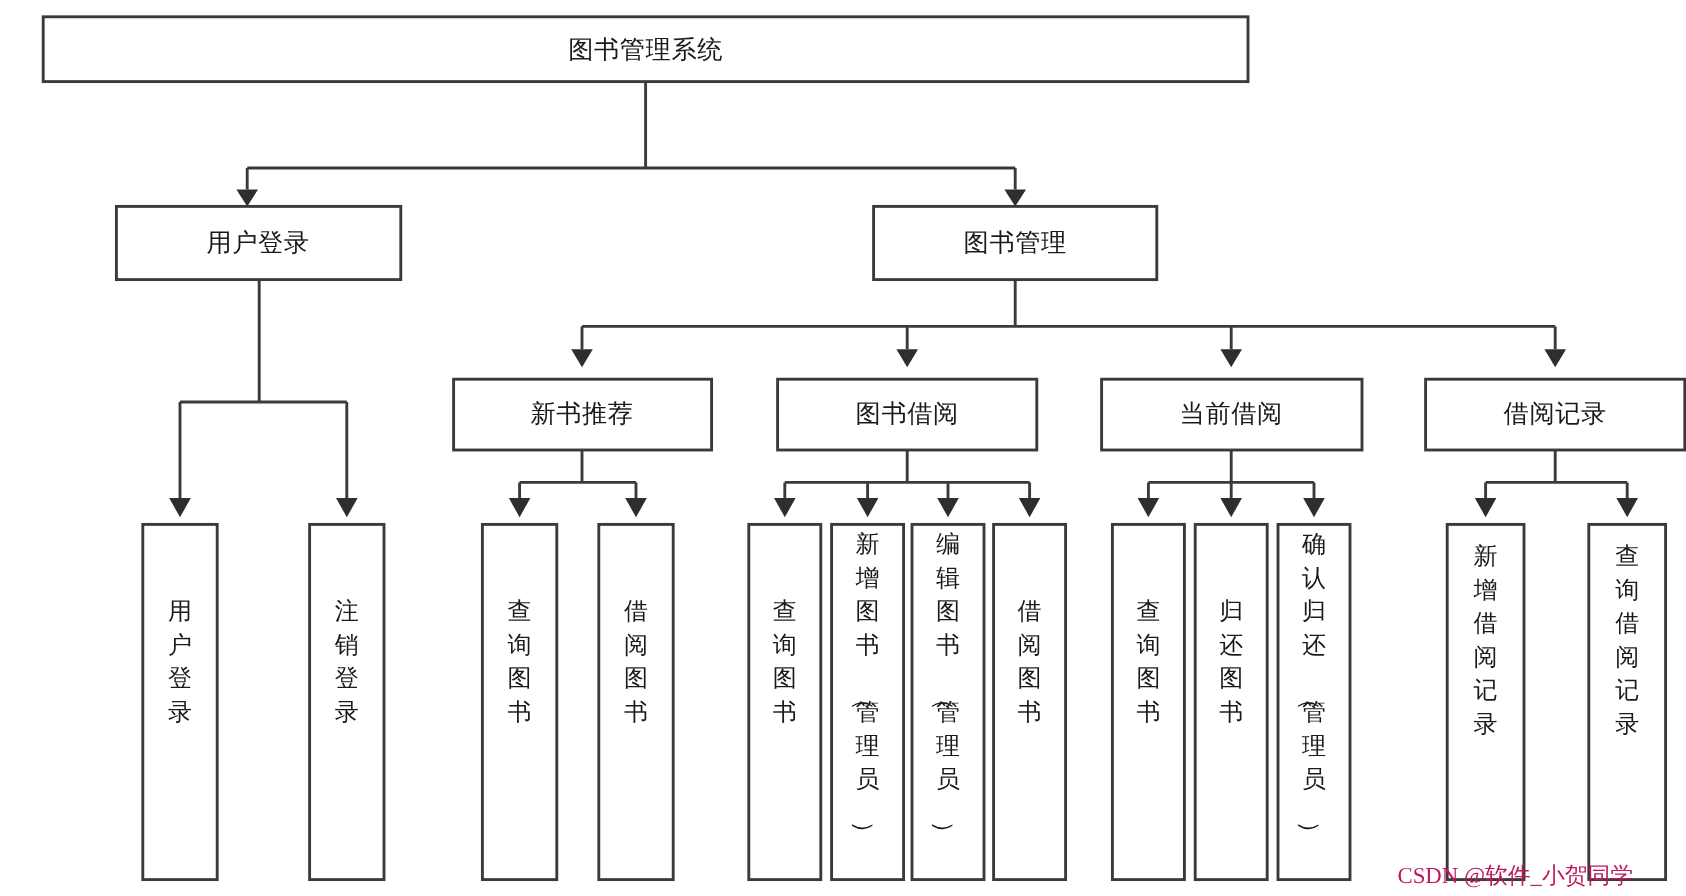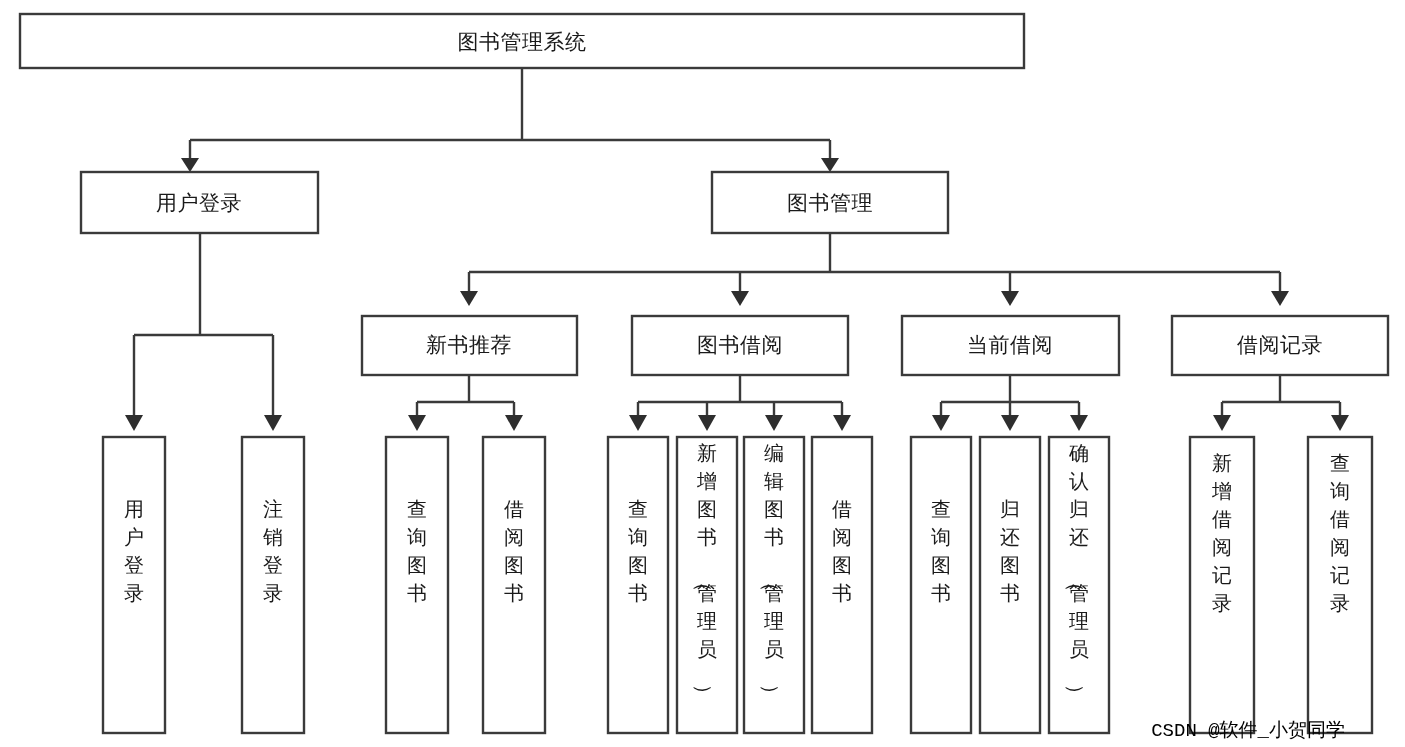--- a/index.html
+++ b/index.html
@@ -9,21 +9,21 @@
   }
   body {
     width: 1405px;
     height: 747px;
     font-family: "Liberation Sans", "DejaVu Sans", sans-serif;
     overflow: hidden;
     position: relative;
   }
   #chart-root {
     position: absolute;
-    left: 0;
+    left: 16px;
     top: 0;
     width: 1353px;
     height: 747px;
   }
   svg { display: block; }
   .node-box {
     fill: #ffffff;
     stroke: #3a3a3a;
     stroke-width: 2.4;
   }
@@ -50,23 +50,23 @@
     stroke-linecap: butt;
   }
   .arrow-head {
     fill: #2e2e2e;
     stroke: none;
   }
   .watermark {
     position: absolute;
     right: 8px;
     bottom: 4px;
-    font-family: Liberation Mono, monospace;
+    font-family: Liberation Serif, serif;
     font-size: 19px;
-    color: #000000;
+    color: #be185d;
     white-space: nowrap;
     pointer-events: none;
     user-select: none;
   }
 </style>
 </head>
 <body>
 
 <div id="chart-root">
   <svg id="diagram-svg" width="1405" height="747" viewBox="0 0 1405 747" xmlns="http://www.w3.org/2000/svg">

